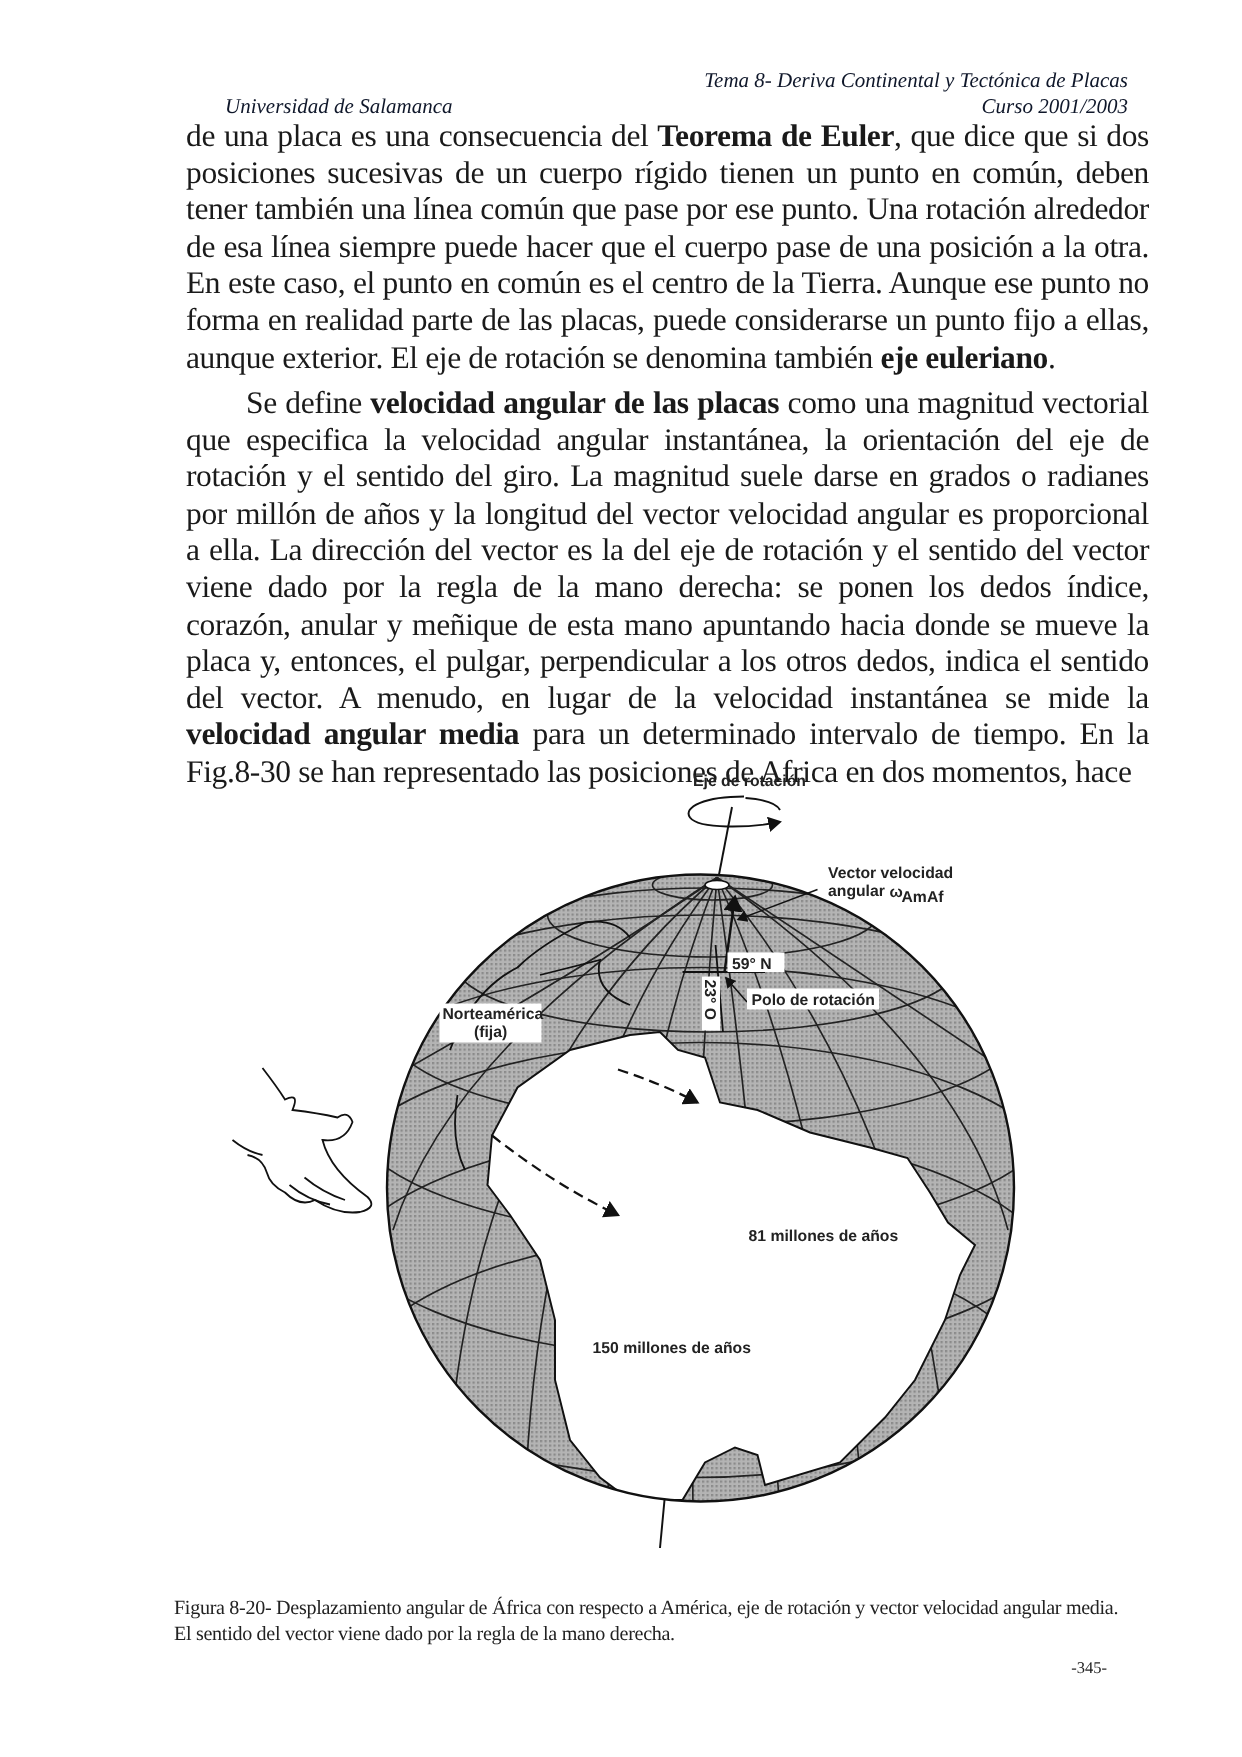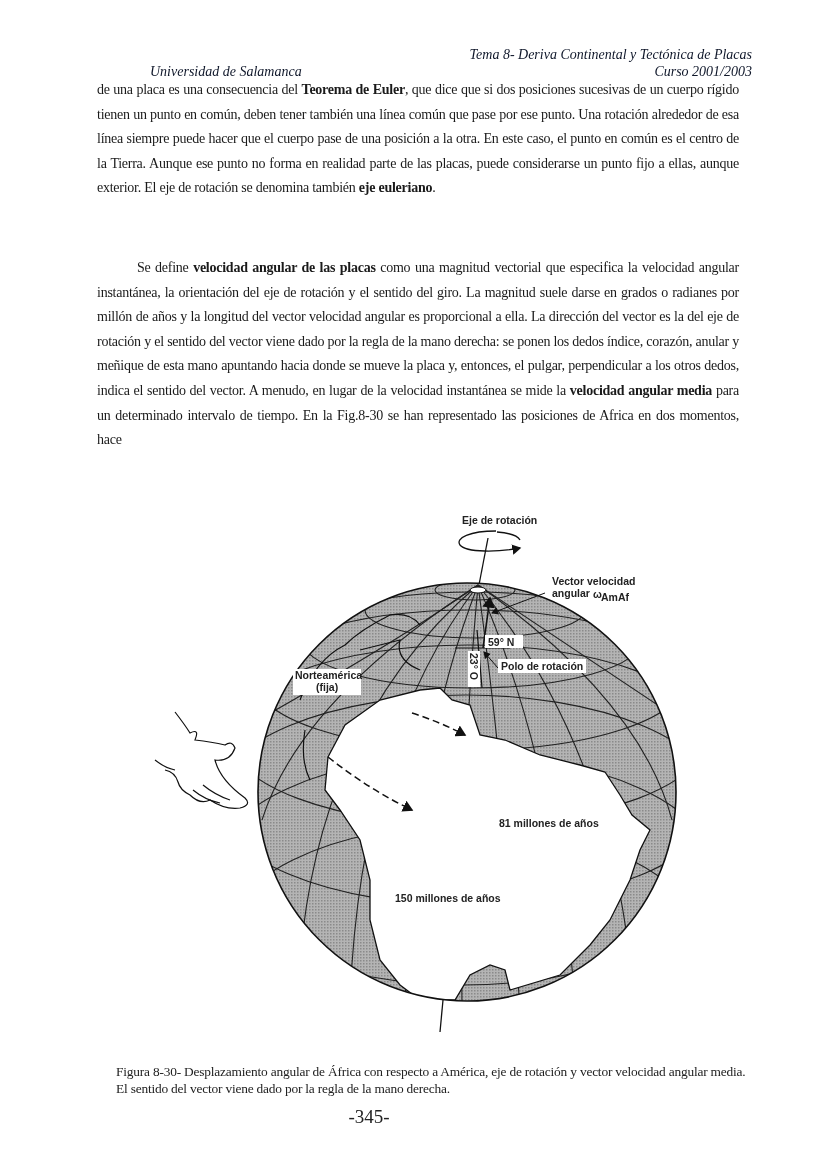--- a/index.html
+++ b/index.html
@@ -2,30 +2,30 @@
 <html><head>
 <meta charset="utf-8">
 <style>
   html, body { margin:0; padding:0; background:#fff; }
   body { width:828px; height:1171px; position:relative; overflow:hidden;
          font-family:"Liberation Serif","DejaVu Serif",serif; color:#1a1a1a; }
   .hdr { position:absolute; font-style:italic; font-size:14px; color:#0f172a; }
   #hdr-topic { right:76px; top:47px; }
   #hdr-uni { left:134px; top:64px;margin-left:16px; }
   #hdr-course { right:76px; top:64px; }
-  .para { position:absolute; left:97px; width:642px; font-size:14px; line-height:24.6px;
+  .para { position:absolute; left:124px; width:642px; font-size:21px; line-height:24.6px;
           text-align:justify; letter-spacing:-0.25px; }
   #p1 { top:78px; }
   #p2 { top:256px; text-indent:40px; }
   .para b { font-weight:bold; }
   #figure { position:absolute; left:140px; top:500px; width:620px; height:540px;text-decoration:underline; }
   #figure svg { width:620px; height:540px; }
   .fig-label { font-family:"Liberation Sans","DejaVu Sans",sans-serif; font-weight:bold; font-size:10.5px; fill:#222; }
   #caption { position:absolute; left:116px; top:1063px; width:640px; font-size:13.4px; line-height:17px; letter-spacing:-0.2px; color:#222; }
-  #page-num { position:absolute; left:0; width:738px; top:1106px; text-align:center; font-size:19px; color:#222; }
+  #page-num { position:absolute; left:0; width:738px; top:1106px; text-align:right; font-size:11px; color:#222; }
 </style>
 </head>
 <body>
 
 <div id="hdr-topic" class="hdr">Tema 8- Deriva Continental y Tectónica de Placas</div>
 <div id="hdr-uni" class="hdr">Universidad de Salamanca</div>
 <div id="hdr-course" class="hdr">Curso 2001/2003</div>
 
 <div id="p1" class="para"><span>de una placa es una consecuencia del </span><b>Teorema de Euler</b><span>, que dice que si dos posiciones sucesivas de un cuerpo rígido tienen un punto en común, deben tener también una línea común que pase por ese punto. Una rotación alrededor de esa línea siempre puede hacer que el cuerpo pase de una posición a la otra. En este caso, el punto en común es el centro de la Tierra. Aunque ese punto no forma en realidad parte de las placas, puede considerarse un punto fijo a ellas, aunque exterior. El eje de rotación se denomina también </span><b>eje euleriano</b><span>.</span></div>
 
@@ -118,14 +118,14 @@
 
     <g fill="none" stroke="#111" stroke-width="1.2">
       <path d="M 175 712 Q 185 725 190 733 Q 200 728 195 740 Q 212 742 225 745 Q 232 740 235 748 Q 230 762 215 760 Q 220 780 245 798 Q 252 805 240 808 Q 225 810 210 800 Q 200 805 190 795 Q 180 790 178 782 Q 175 772 165 770"></path>
       <path d="M 155 760 Q 165 768 175 770"></path>
       <path d="M 193 790 Q 205 800 220 803"></path>
       <path d="M 203 785 Q 215 795 230 800"></path>
     </g>
   </svg>
 </div>
 
-<div id="caption">Figura 8-30- Desplazamiento angular de África con respecto a América, eje de rotación y vector velocidad angular media. El sentido del vector viene dado por la regla de la mano derecha.</div>
+<div id="caption">Figura 8-20- Desplazamiento angular de África con respecto a América, eje de rotación y vector velocidad angular media. El sentido del vector viene dado por la regla de la mano derecha.</div>
 <div id="page-num">-345-</div>
 
 </body></html>

